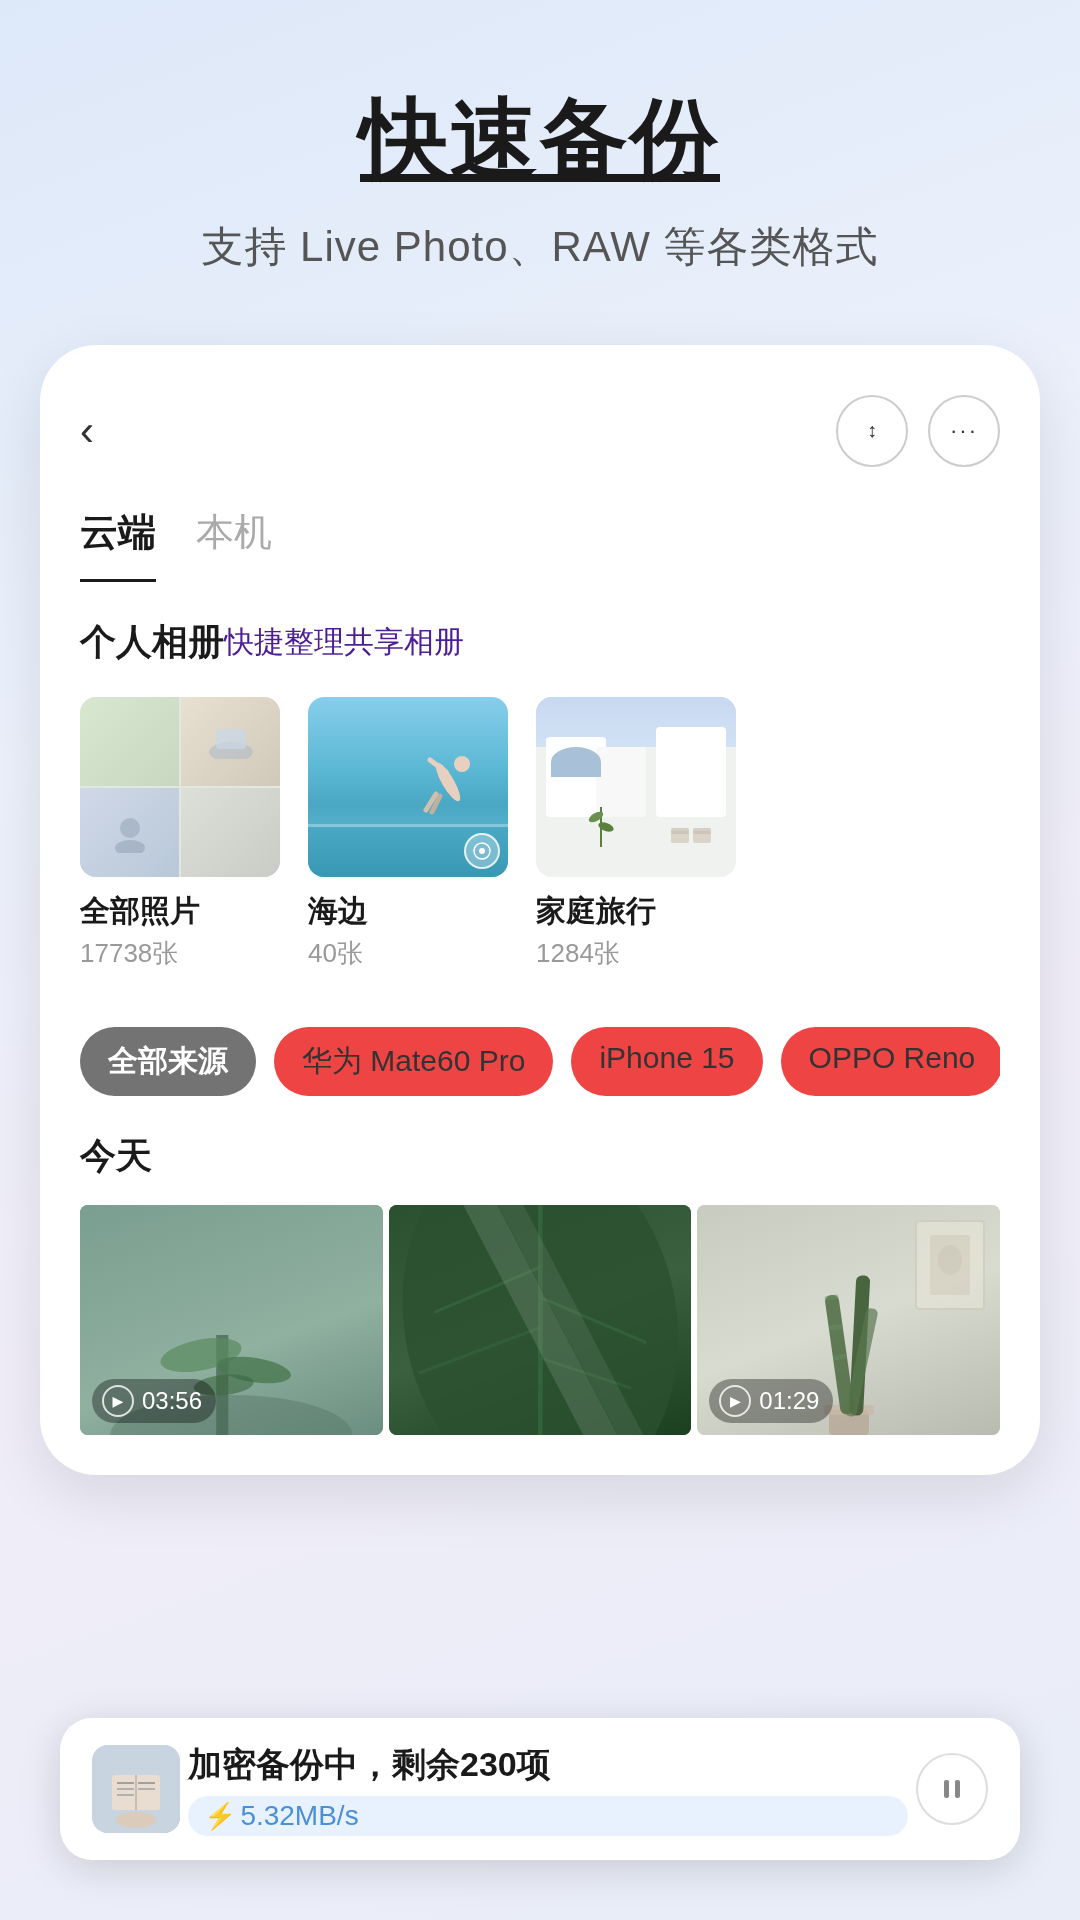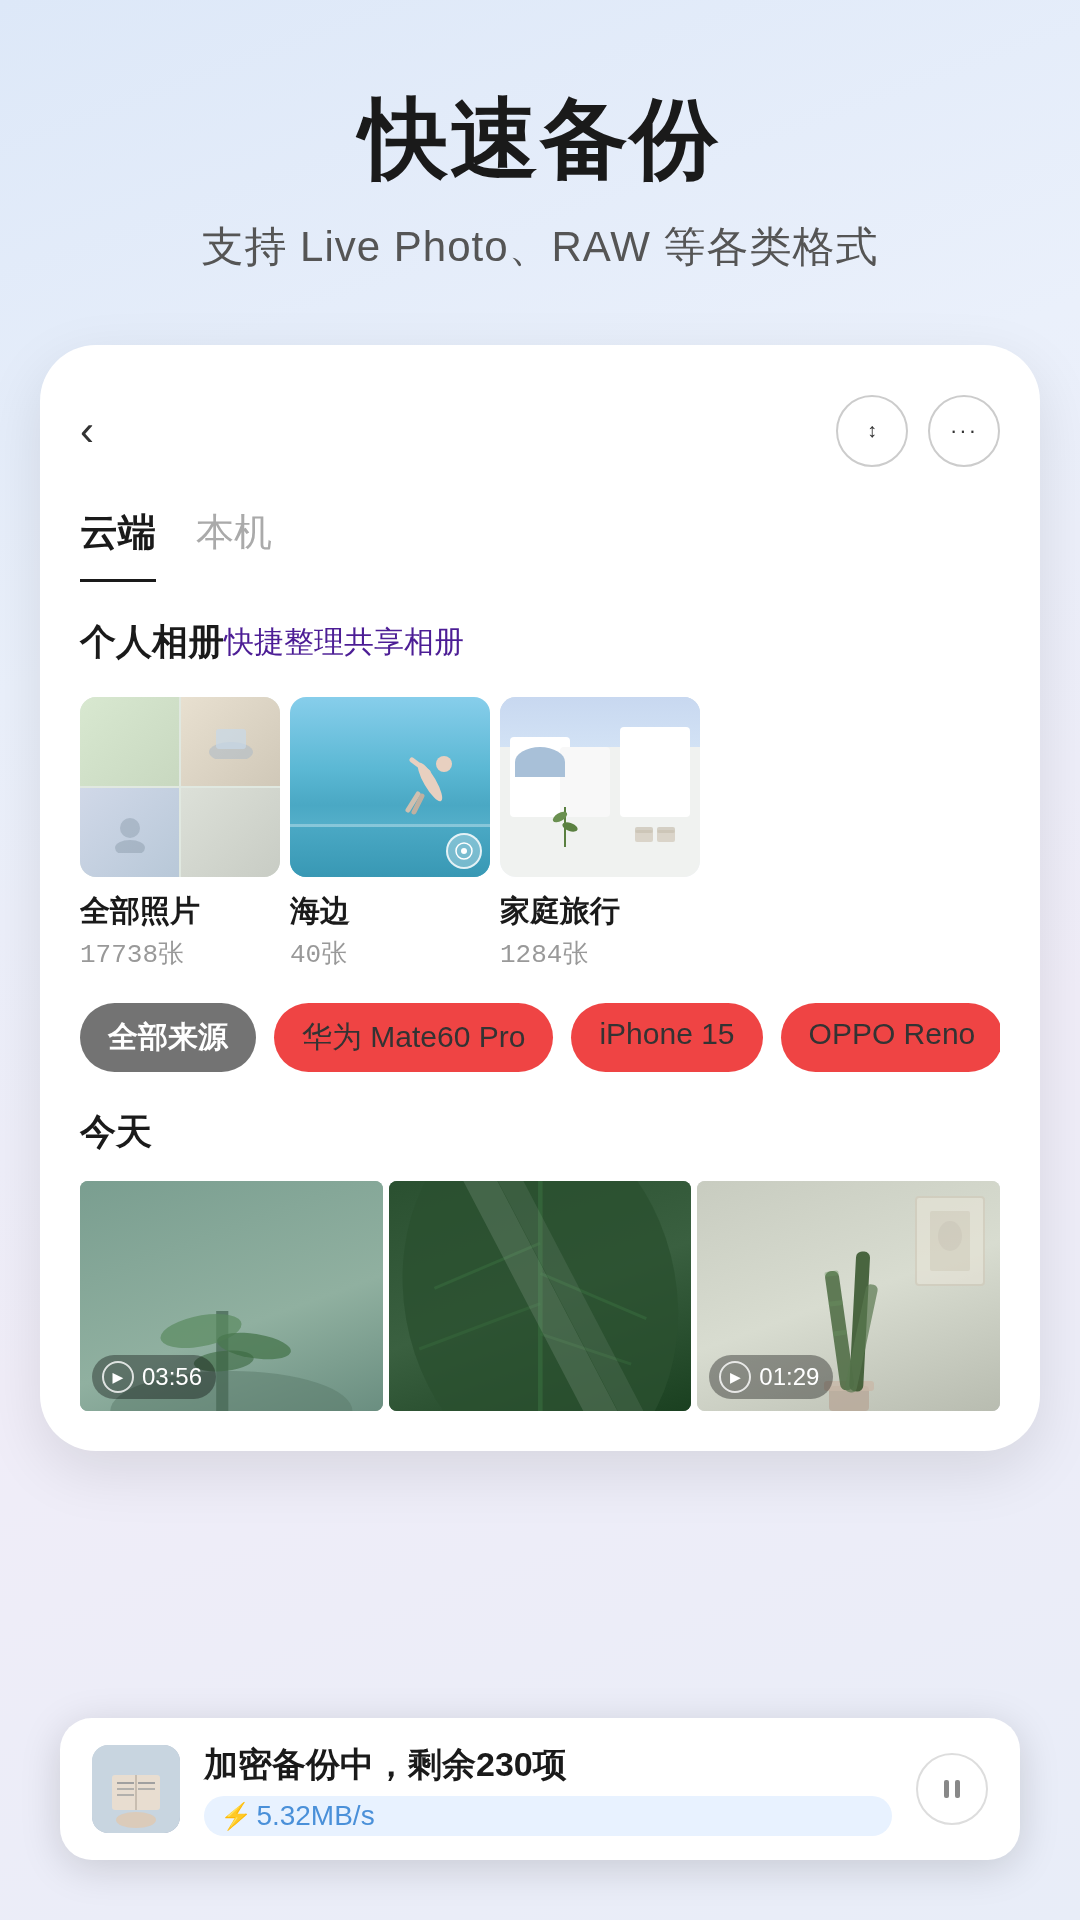--- a/index.html
+++ b/index.html
@@ -17,20 +17,21 @@
     .hero-section {
       text-align: center;
       padding: 80px 60px 50px;
     }
     .hero-title {
       font-size: 88px;
       font-weight: 800;
       color: #1a1a1a;
       letter-spacing: 2px;
       margin-bottom: 20px;
+      text-decoration: underline;
     }
     .hero-subtitle {
       font-size: 42px;
       color: #555;
       font-weight: 400;
       letter-spacing: 1px;
     }
 
     
     .app-card {
@@ -107,24 +108,23 @@
     }
     .sub-tab.active {
       font-size: 36px;
       font-weight: 600;
       color: #1a1a1a;
     }
 
     
     .album-grid {
       display: flex;
-      gap: 10px;
-      overflow: hidden;
-      margin-bottom: 32px;
-      font-family: Liberation Mono, monospace;
+      gap: 28px;
+      overflow: hidden;
+      margin-bottom: 56px;
     }
     .album-item {
       flex: 0 0 200px;
       cursor: pointer;
     }
     .album-thumb {
       width: 200px;
       height: 180px;
       border-radius: 16px;
       overflow: hidden;
@@ -257,21 +257,21 @@
     .backup-bar {
       position: fixed;
       bottom: 60px;
       left: 60px;
       right: 60px;
       background: #fff;
       border-radius: 32px;
       padding: 24px 32px;
       display: flex;
       align-items: center;
-      gap: 24px;
+      gap: 8px;
       box-shadow: 0 8px 40px rgba(0,0,0,0.15);
       z-index: 100;
     }
     .backup-thumb {
       width: 88px;
       height: 88px;
       border-radius: 16px;
       background: linear-gradient(135deg, #c8d5e0, #a8b5c8);
       flex-shrink: 0;
       overflow: hidden;

